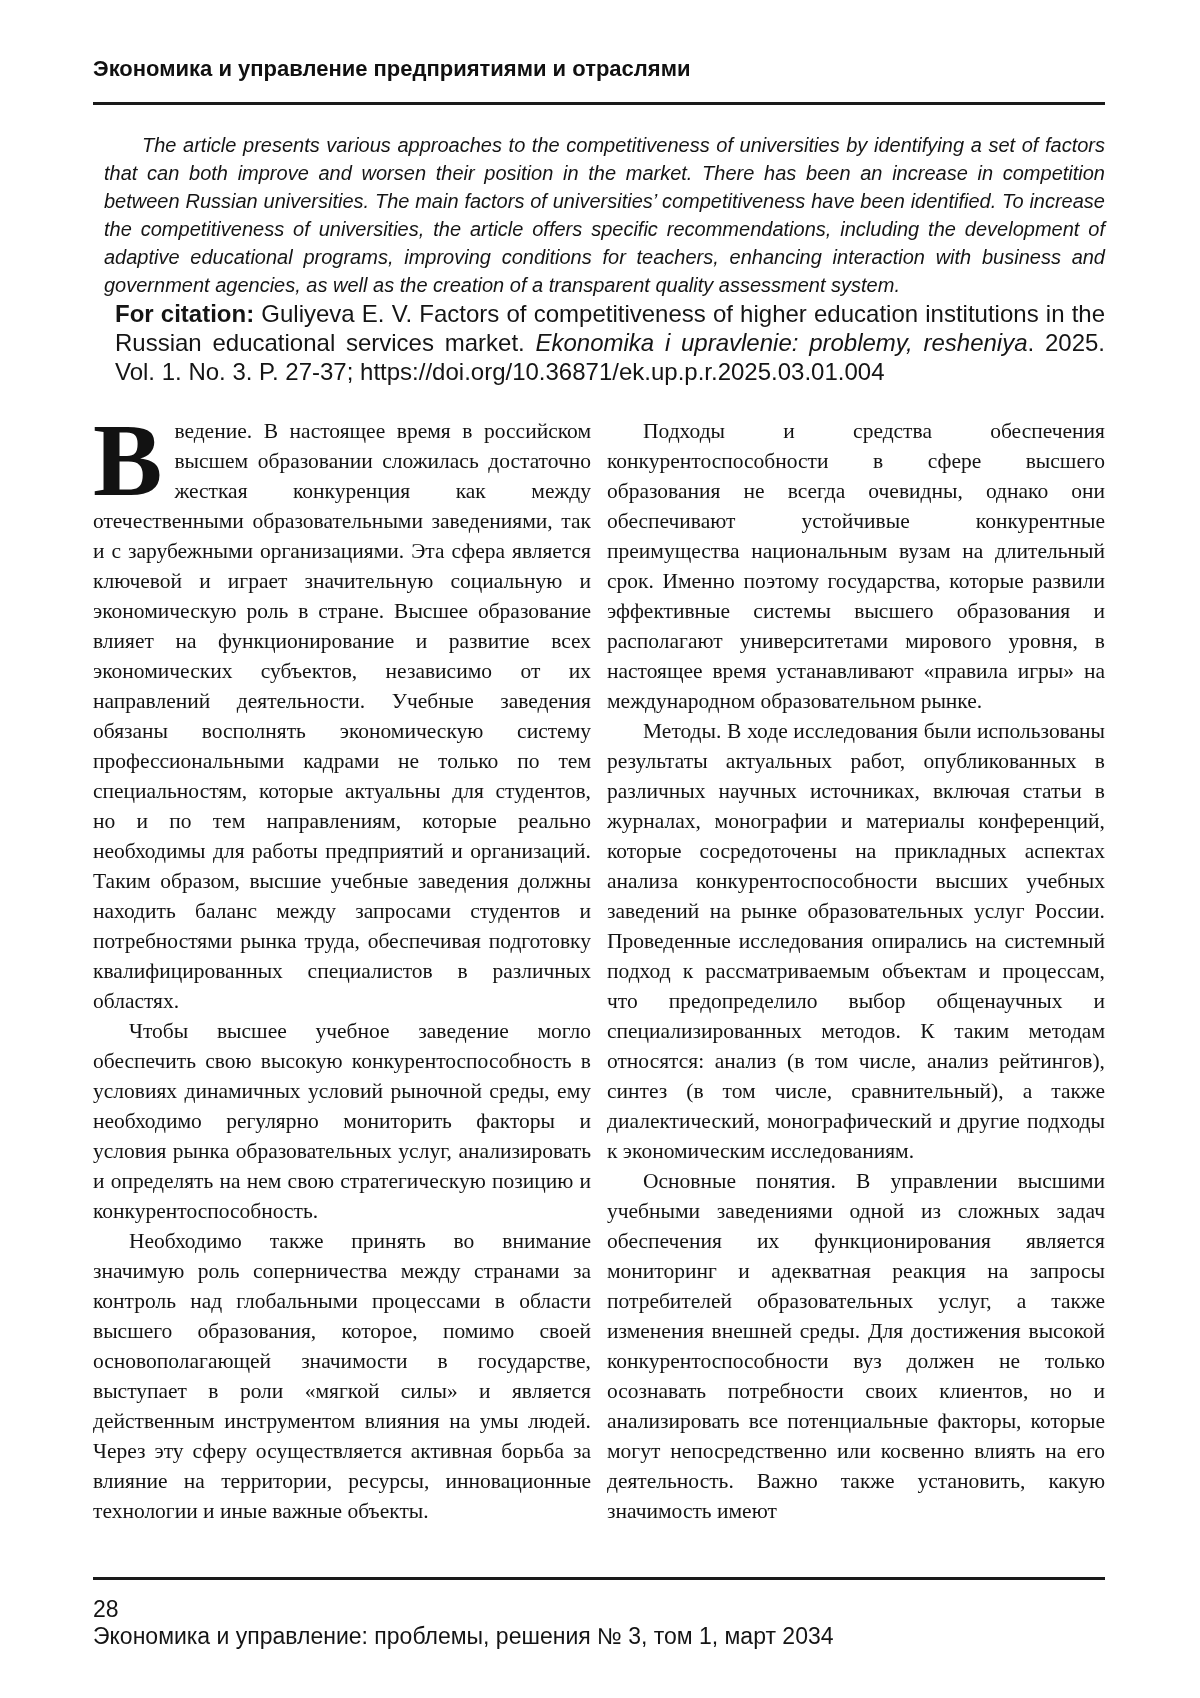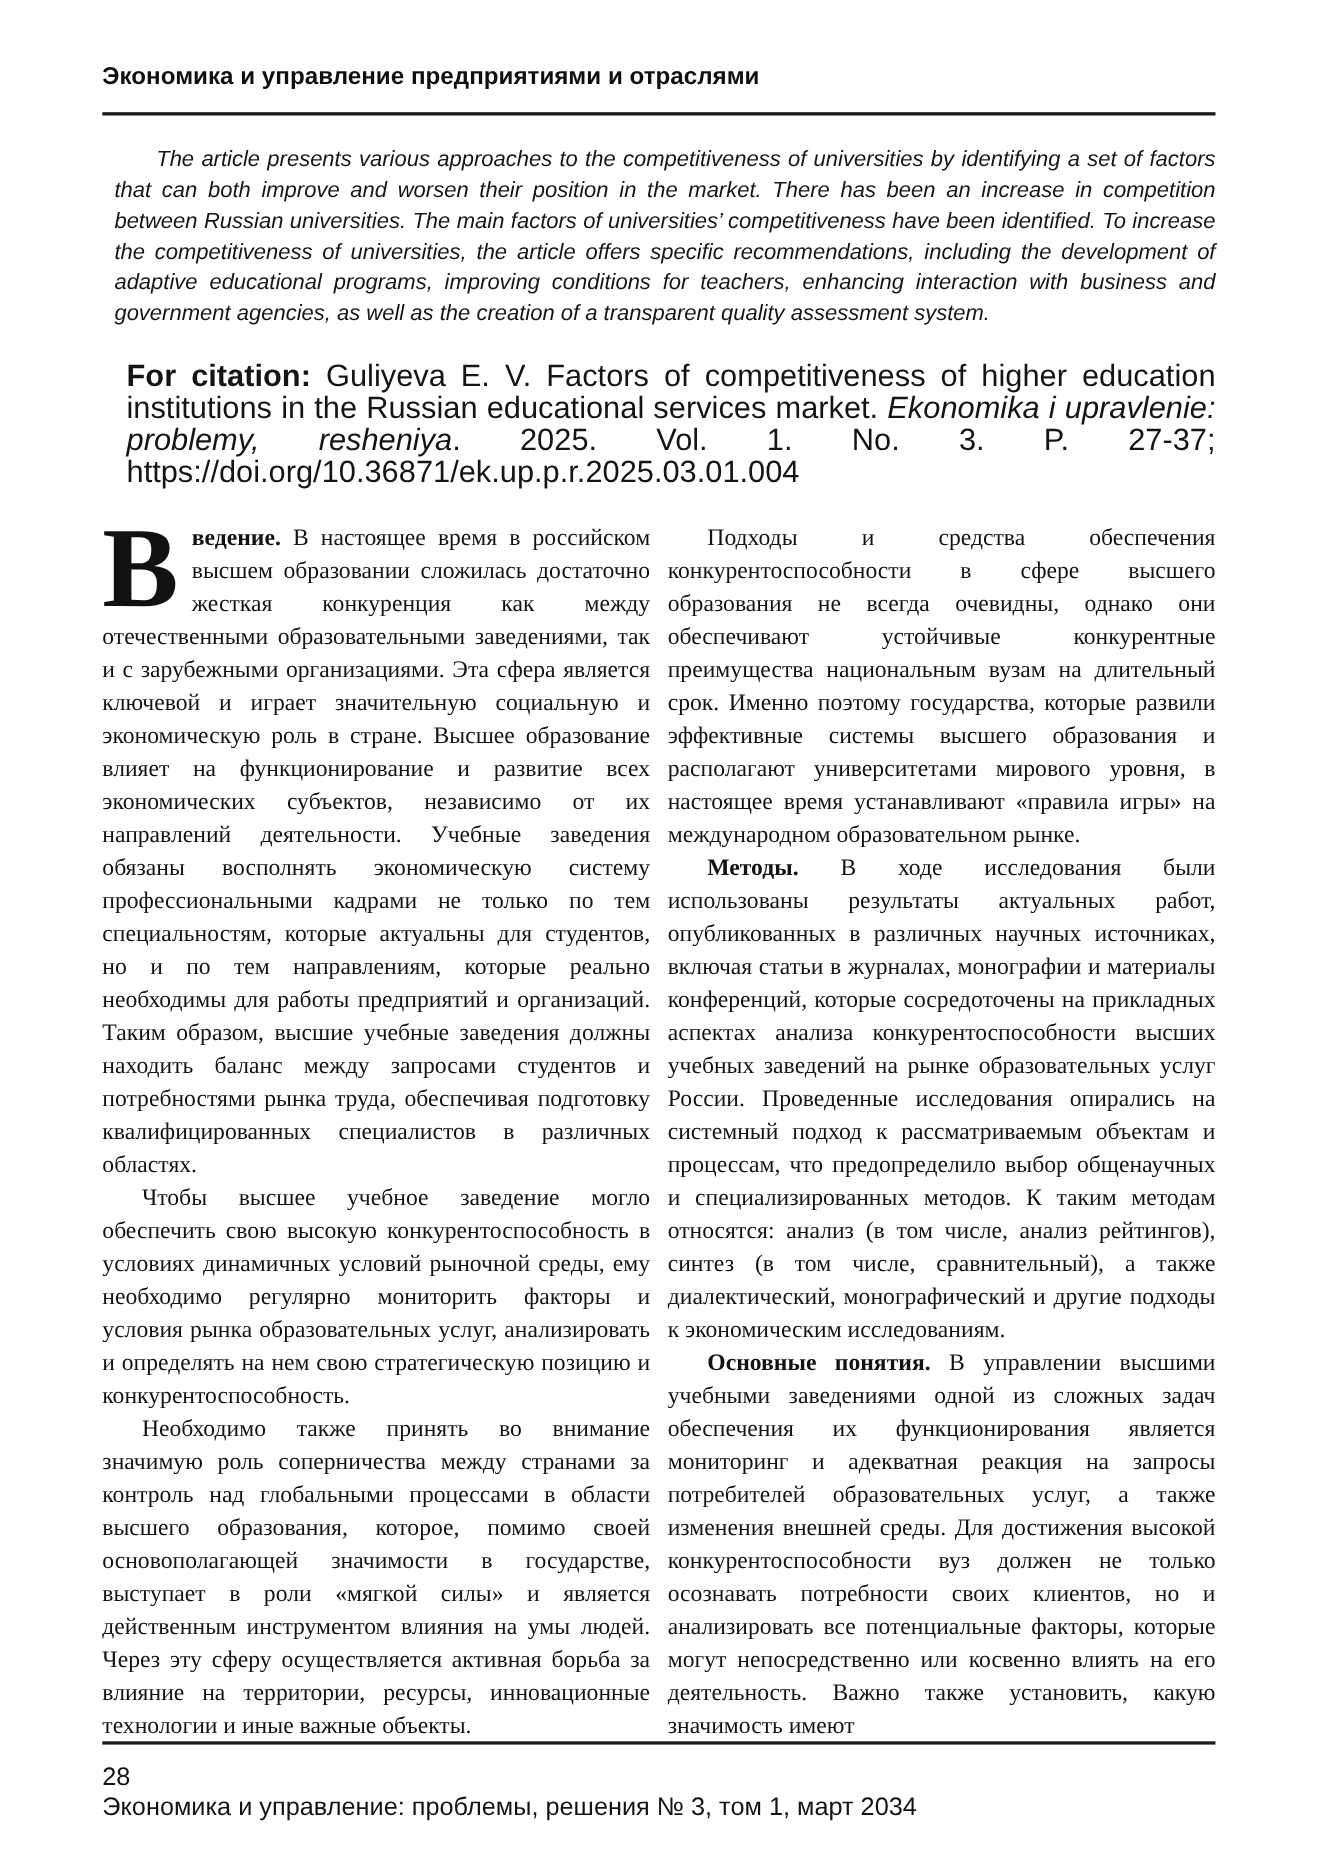--- a/index.html
+++ b/index.html
@@ -32,24 +32,23 @@
     font-family:"Liberation Sans", sans-serif;
     font-style:italic;
     font-size:20px; line-height:28px;
     text-align:justify;
     text-indent:38px;
     color:#151515;
   }
   .abstract-par b { font-weight:bold; }
   
   .citation-block {
-    margin-top:28px;
     margin-left:22px;
     font-family:"Liberation Sans", sans-serif;
-    font-size:28px; line-height:29px;
+    font-size:24px; line-height:29px;
     text-align:justify;
     color:#151515;
   }
   .citation-block b { font-weight:bold; }
   .citation-block i { font-style:italic; }
   
   .columns {
     margin-top:30px;
     display:flex;
     gap:16px;
@@ -58,21 +57,21 @@
   .col {
     width:498px;
     font-size:21.5px; line-height:30px;
     text-align:justify;
     hyphens:auto;
     -webkit-hyphens:auto;
     color:#121212;
   }
   .para { text-indent:36px; }
   .para.first { text-indent:0; }
-  .para .lead { font-weight:bold; }
+  .para .lead { font-weight:normal; }
   .dropcap {
     float:left;
     font-family:"Liberation Serif", serif;
     font-weight:bold;
     font-size:104px;
     line-height:80px;
     margin:4px 12px 0 0;
   }
   
   .footer { margin-top:auto; }

